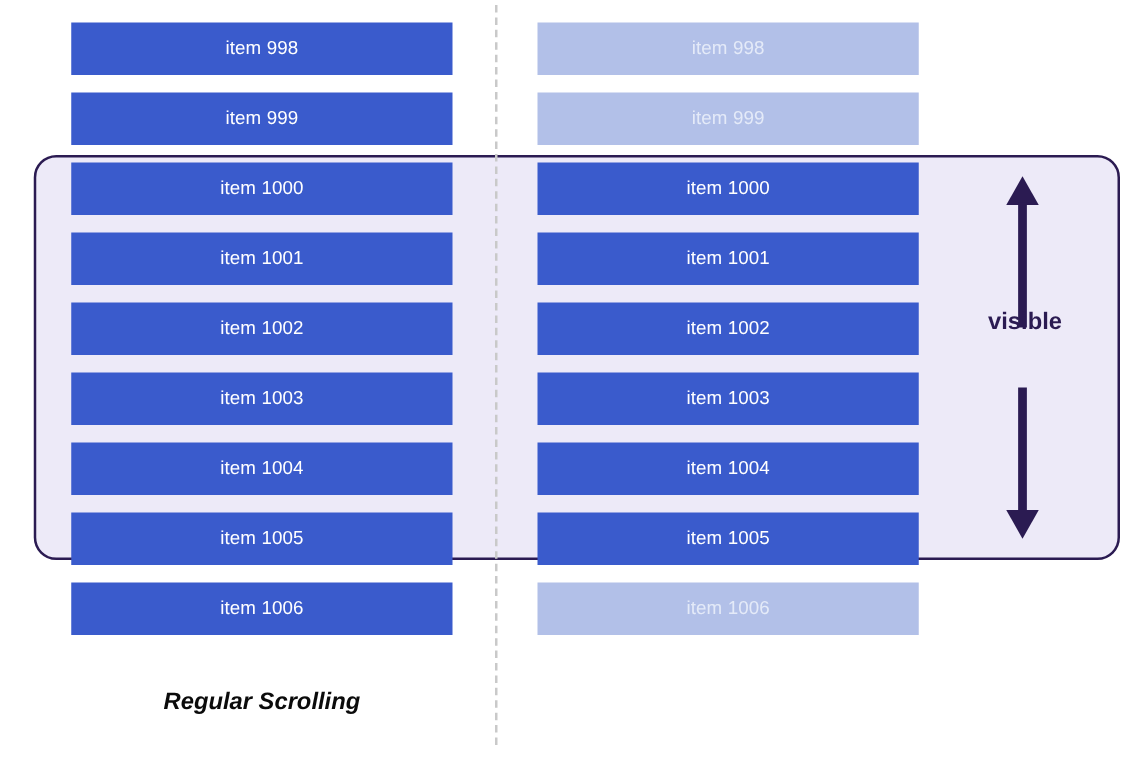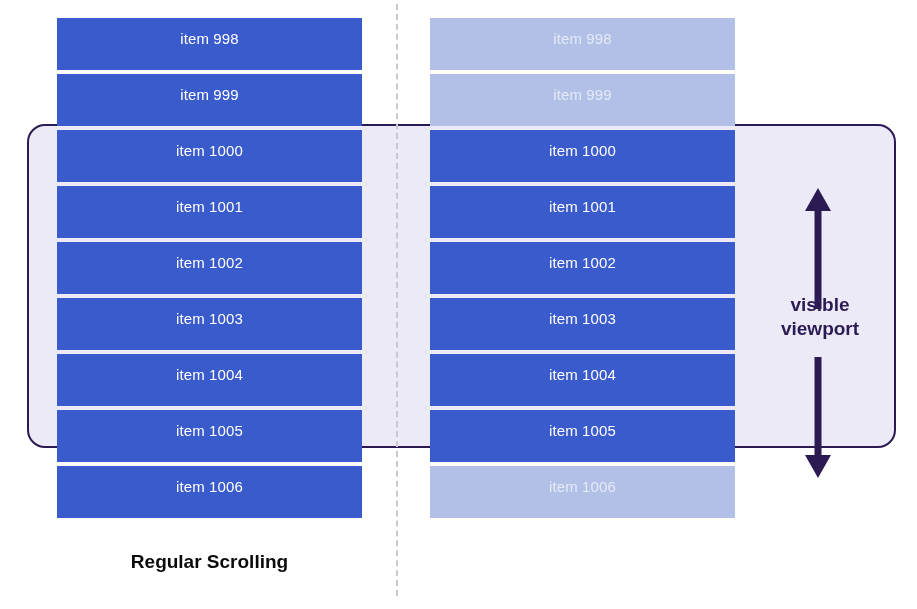--- a/index.html
+++ b/index.html
@@ -51,21 +51,21 @@
     position: absolute;
     top: 0;
     z-index: 3;
   }
   .column.left  { left: 57px;  width: 305px; }
   .column.right { left: 430px; width: 305px; }
 
   .bar {
     position: absolute;
     width: 305px;
-    height: 52px;
+    height: 42px;
     line-height: 42px;
     text-align: center;
     font-size: 15px;
     letter-spacing: 0.1px;
     white-space: nowrap;
     overflow: hidden;
   }
   .bar.solid {
     background: #3a5bcc;
     color: #ffffff;
@@ -76,21 +76,20 @@
   }
 
   
   .annotation {
     position: absolute;
     left: 745px;
     top: 124px;
     width: 150px;
     height: 324px;
     z-index: 4;
-    margin-top: 47px;
   }
   .annotation svg {
     position: absolute;
     left: 40px;
     top: 10px;
   }
   .annotation .vp-label {
     position: absolute;
     left: 0;
     top: 122px;
@@ -105,20 +104,21 @@
 
   
   .caption {
     position: absolute;
     top: 551px;
     font-size: 19px;
     font-weight: bold;
     color: #0b0b0b;
     text-align: center;
     white-space: nowrap;
+    font-style: italic;
   }
   .caption.left  { left: 57px;  width: 305px; }
   .caption.right { left: 430px; width: 305px; }
 </style>
 </head>
 <body>
 
 <div id="canvas">
 
   <div class="viewport-box"></div>
@@ -153,19 +153,18 @@
     <svg width="70" height="304" viewBox="0 0 70 304">
 
       <polygon points="33,7 20,30 46,30" fill="#2b1b52"></polygon>
       <rect x="29.5" y="28" width="7" height="100" fill="#2b1b52"></rect>
 
       <rect x="29.5" y="176" width="7" height="100" fill="#2b1b52"></rect>
       <polygon points="33,297 20,274 46,274" fill="#2b1b52"></polygon>
     </svg>
     <div class="vp-label">
       <span>visible</span>
-      <span>viewport</span>
     </div>
   </div>
 
   <div class="caption left">Regular Scrolling</div>
 
 </div>
 
 </body></html>

